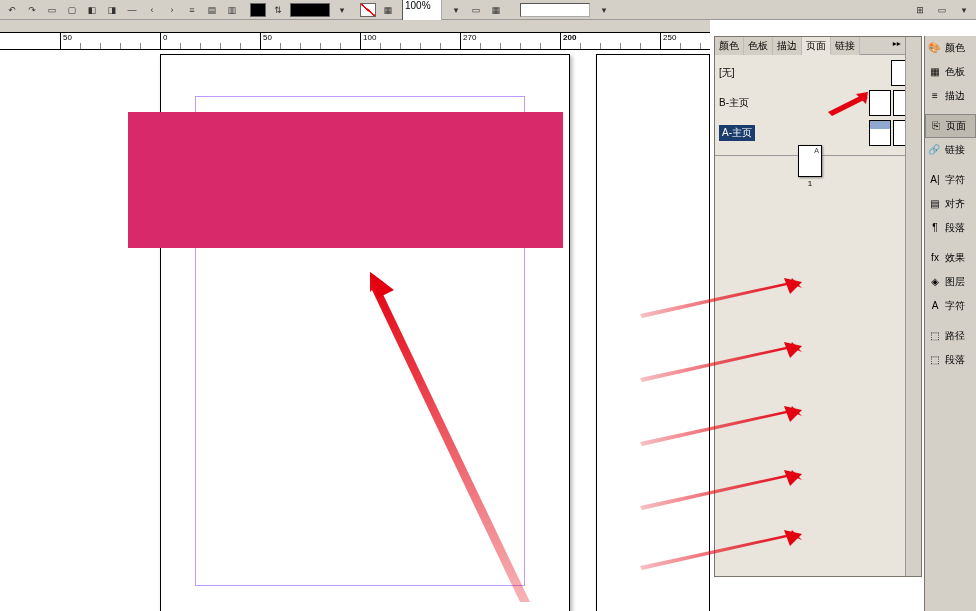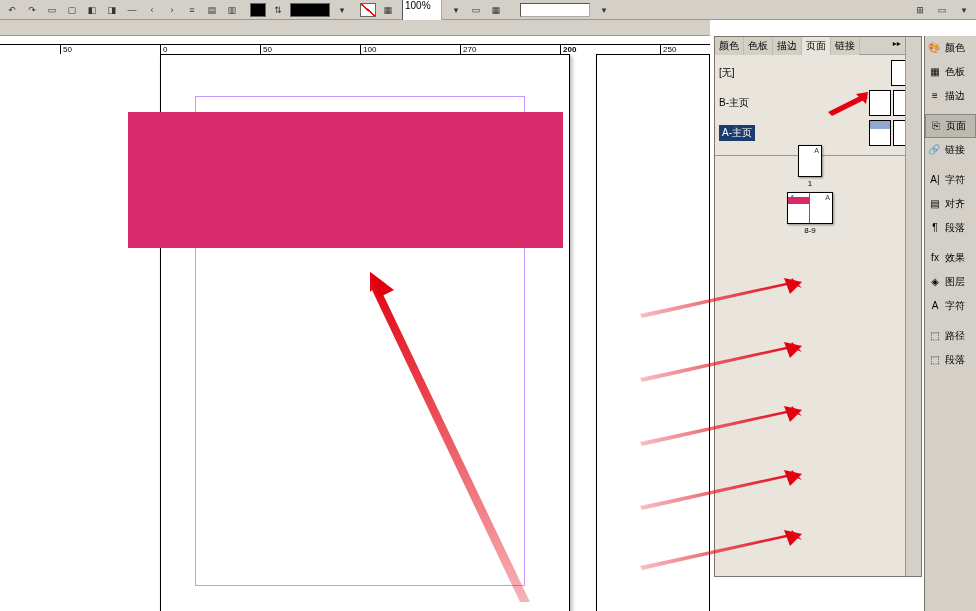--- a/index.html
+++ b/index.html
@@ -10,21 +10,21 @@
 .top-toolbar .tb-group { display: flex; align-items: center; height: 20px; }
 .tb-btn { width: 18px; height: 16px; margin: 1px; background: #d4d0c8; border: 1px solid #d4d0c8; display: inline-flex; align-items: center; justify-content: center; font-size: 9px; color: #333; cursor: pointer; }
 .swatch-black { width: 16px; height: 14px; background: #000; border: 1px solid #666; margin: 1px 2px; }
 .swatch-none { width: 16px; height: 14px; background: #fff; border: 1px solid #666; margin: 1px 2px; position: relative; }
 .swatch-none::after { content: ""; position: absolute; left: 0; top: 0; right: 0; bottom: 0; background: linear-gradient(to top right, transparent 45%, red 46%, red 54%, transparent 55%); }
 .zoom-box { background: #fff; border: 1px inset #aaa; padding: 0 2px; font-size: 10px; height: 25px; line-height: 14px; margin: 0 4px; min-width: 40px; display: inline-block; }
 .wide-dd { background: #fff; border: 1px inset #aaa; height: 14px; width: 70px; margin: 0 4px; display: inline-block; }
 .top-right-cluster { position: absolute; right: 2px; top: 1px; display: flex; gap: 2px; }
 
 
-.ruler-h { position: absolute; left: 0; top: 44px; height: 18px; width: 710px; background: #fff; border-top: 1px solid #000; border-bottom: 1px solid #000; font-size: 8px; overflow: hidden; }
+.ruler-h { position: absolute; left: 0; top: 32px; height: 18px; width: 710px; background: #fff; border-top: 1px solid #000; border-bottom: 1px solid #000; font-size: 8px; overflow: hidden; }
 .ruler-tick { position: absolute; top: 0; height: 18px; border-left: 1px solid #000; }
 .ruler-tick span { position: absolute; top: 0; left: 2px; font-size: 8px; }
 .ruler-minor { position: absolute; top: 10px; height: 8px; border-left: 1px solid #888; }
 .ruler-spacer { position: absolute; left: 0; top: 20px; width: 710px; height: 16px; background: #d4d0c8; border-bottom: 1px solid #999; }
 
 
 .doc-area { position: absolute; left: 0; top: 54px; width: 710px; height: 557px; background: #fff; overflow: hidden; }
 .page { position: absolute; background: #fff; box-shadow: 2px 2px 4px rgba(0,0,0,0.3); border: 1px solid #000; }
 .page1 { left: 160; top: 0; left: 160px; top: 0px; width: 410px; height: 570px; }
 .page2 { left: 596px; top: 0px; width: 114px; height: 570px; border-left: 1px solid #000; }
@@ -249,32 +249,20 @@
 
   <div class="page-thumbs" id="page-thumbs">
       <div class="thumb-row">
         <div class="thumb-spread">
           <div class="thumb-page">
             <span class="tletter">A</span>
           </div>
         </div>
         <div class="plabel">1</div>
       </div>
-      <div class="thumb-row">
-        <div class="thumb-spread">
-          <div class="thumb-page left">
-            <span class="tletter l">A</span>
-            <span class="tpink"></span>
-          </div>
-          <div class="thumb-page">
-            <span class="tletter">A</span>
-          </div>
-        </div>
-        <div class="plabel">8-9</div>
-      </div>
     </div>
 
   <div class="vscroll"></div>
 </div>
 
 <svg class="mini-arrow" style="left:828px; top:92px;" width="40" height="24">
   <polygon points="40,0 0,20 4,24 40,6 36,3" fill="#e3000f"></polygon>
   <polygon points="40,0 28,2 38,12" fill="#e3000f"></polygon>
 </svg>
 

